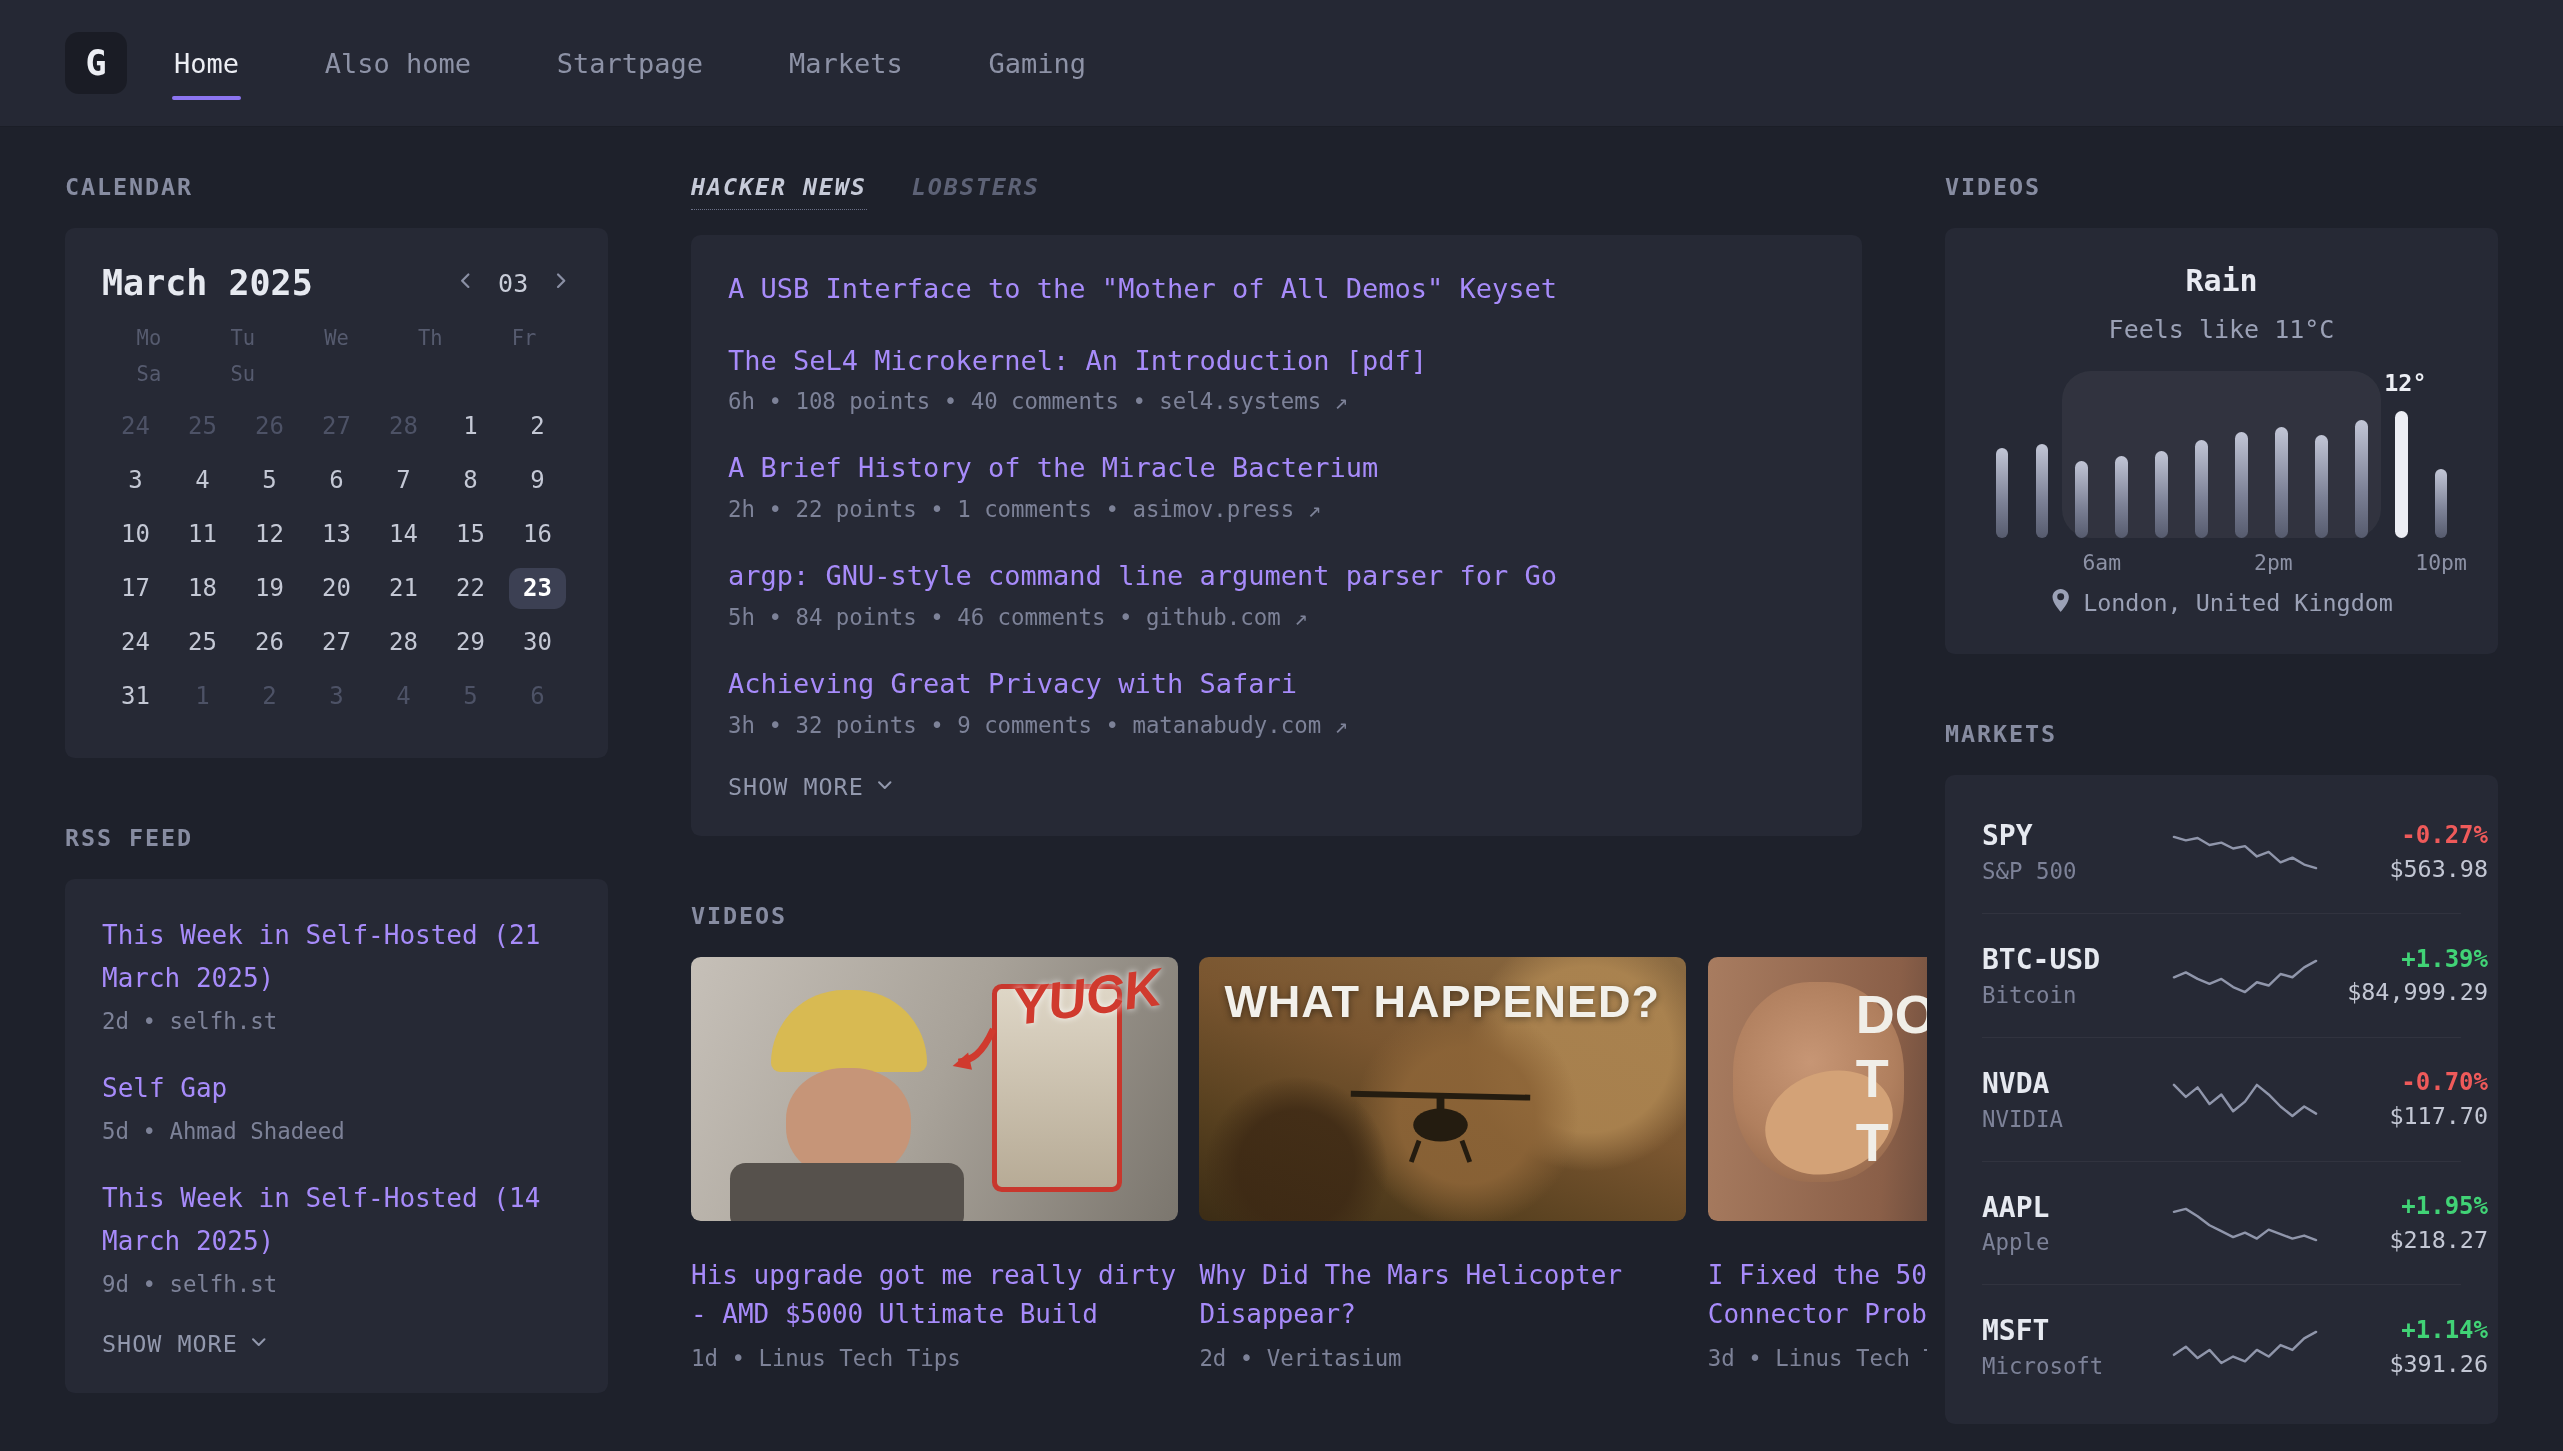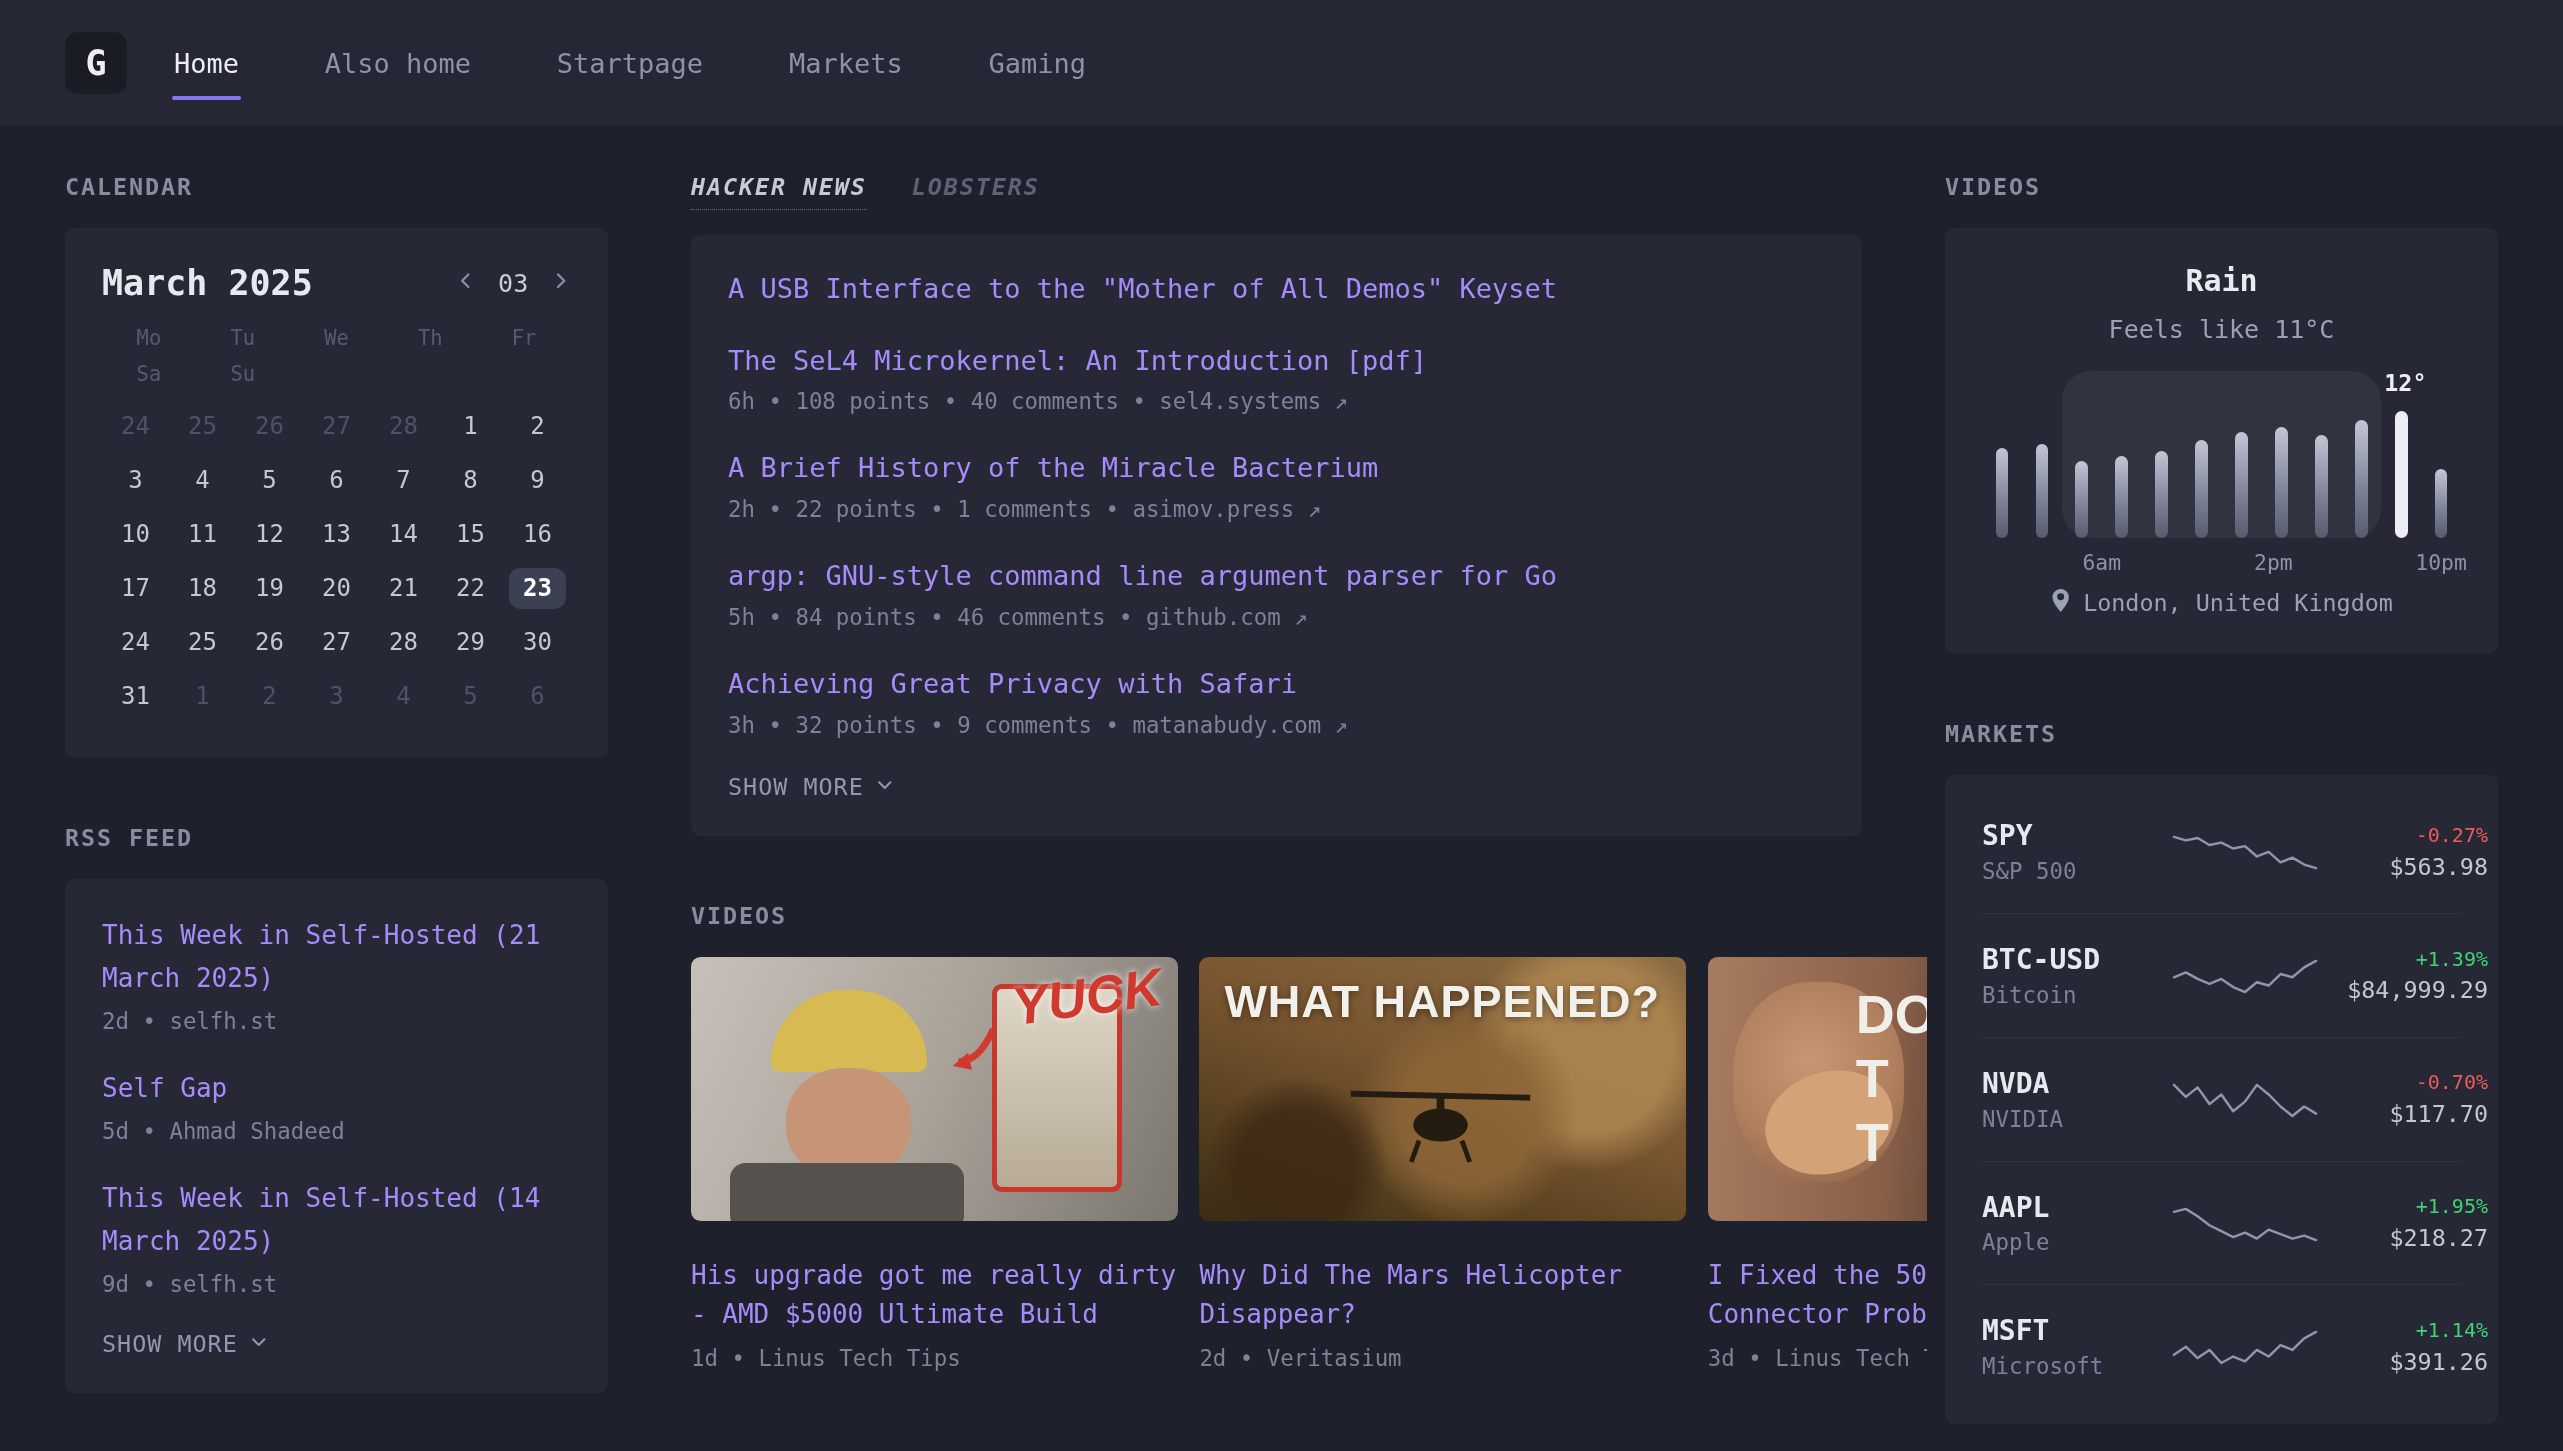--- a/index.html
+++ b/index.html
@@ -133,21 +133,21 @@
 
   
   .markets-card { padding: 15.6px 37px; }
   .market-row { display: flex; align-items: center; padding: 29px 0; cursor: pointer; }
   .market-row + .market-row { border-top: 1px solid rgba(255,255,255,.05); }
   .m-left { width: 190px; flex: none; }
   .m-sym { font-size: 28px; font-weight: 600; color: #e6e9f0; }
   .m-name { margin-top: 5.8px; font-size: 22.4px; color: #7d8298; }
   .m-spark { flex: 1; display: flex; justify-content: center; align-items: center; }
   .m-right { width: 170px; flex: none; text-align: right; }
-  .m-change { font-size: 20px; font-weight: 400; }
+  .m-change { font-size: 24px; font-weight: 700; }
   .m-price { margin-top: 5.8px; font-size: 23.4px; color: #c3c7d4; }
 </style>
 </head>
 <body>
 
 <header class="topbar">
   <div class="logo">G</div>
   <nav class="nav">
     <div class="nav-item active">Home</div>
     <div class="nav-item">Also home</div>

